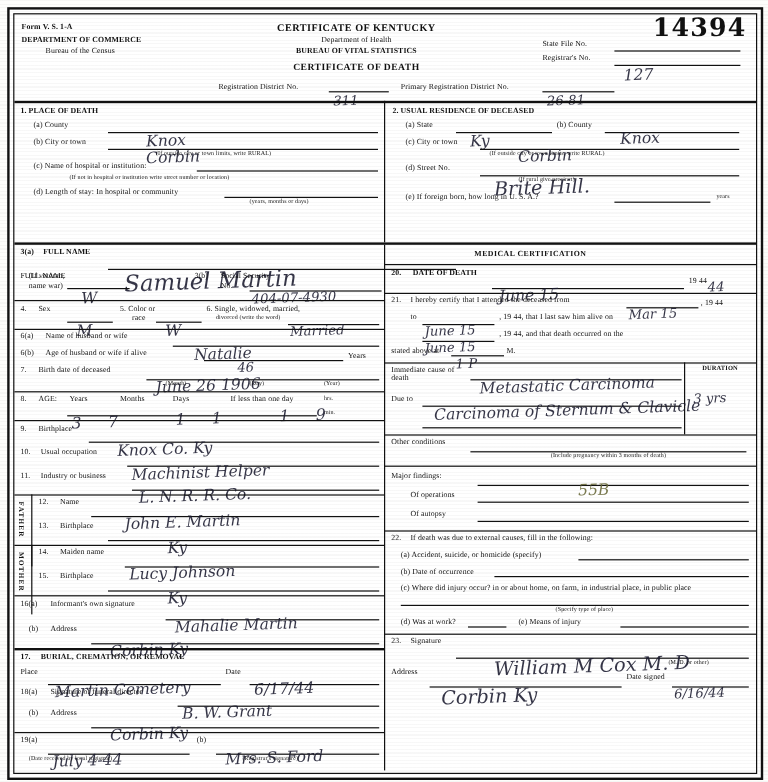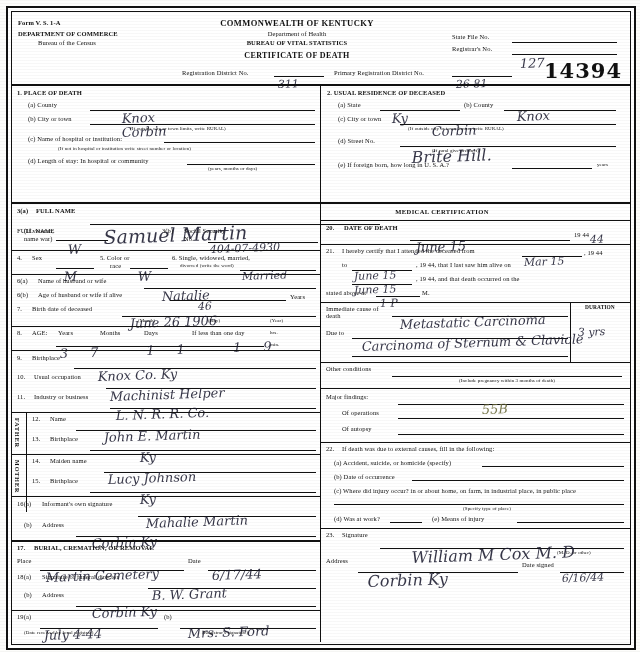--- a/index.html
+++ b/index.html
@@ -31,27 +31,27 @@
   .grain{position:absolute;inset:0;pointer-events:none;opacity:.06;
      background:repeating-linear-gradient(0deg,rgba(0,0,0,.5) 0 1px,rgba(0,0,0,0) 1px 3px);}
 </style>
 </head>
 <body>
 
 <div class="page">
   <div class="sheet">
     <div class="inner">
 
-      <div class="fileno" style="top:-2px;right:8px;margin-top:48px;">14394</div>
+      <div class="fileno" style="top:-2px;right:8px;">14394</div>
 
       <div class="t b" style="left:6px;top:8px;">Form V. S. 1-A</div>
       <div class="t b" style="left:6px;top:19px;">DEPARTMENT OF COMMERCE</div>
       <div class="t" style="left:26px;top:28px;">Bureau of the Census</div>
 
-      <div class="t b c" style="left:170px;top:7px;width:230px;font-size:8.5px;letter-spacing:.4px;">COMMONWEALTH OF KENTUCKY</div>
+      <div class="t b c" style="left:170px;top:7px;width:230px;font-size:8.5px;letter-spacing:.4px;">CERTIFICATE OF KENTUCKY</div>
       <div class="t c" style="left:170px;top:19px;width:230px;">Department of Health</div>
       <div class="t b c" style="left:170px;top:28px;width:230px;">BUREAU OF VITAL STATISTICS</div>
       <div class="t b c" style="left:170px;top:40px;width:230px;font-size:8px;letter-spacing:.4px;">CERTIFICATE OF DEATH</div>
 
       <div class="t" style="left:440px;top:22px;">State File No.</div>
       <div class="t" style="left:440px;top:34px;">Registrar's No.</div>
       <div class="line hl" style="left:500px;top:30px;width:105px;"></div>
       <div class="line hl" style="left:500px;top:42px;width:105px;"></div>
       <div class="hw" style="left:508px;top:44px;">127</div>
 

